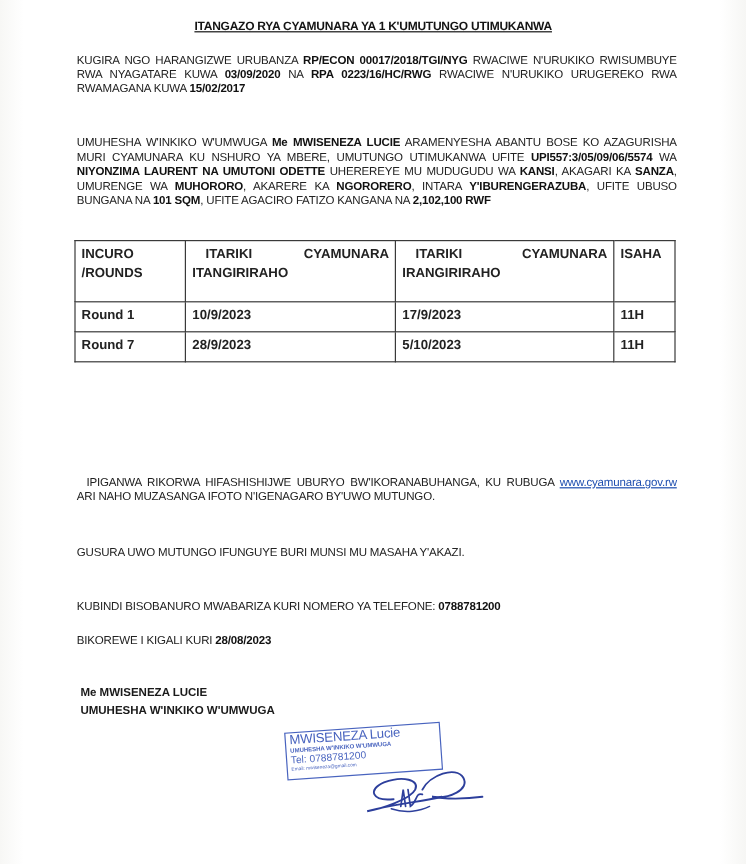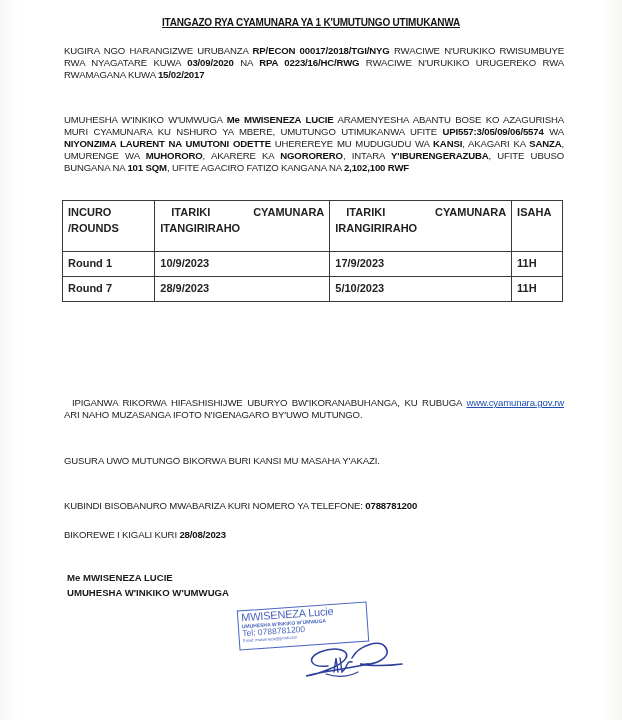--- a/index.html
+++ b/index.html
@@ -172,21 +172,21 @@
         <td>11H</td>
       </tr>
     </tbody>
   </table>
 
   <div class="para para3">
     <span class="first">IPIGANWA RIKORWA HIFASHISHIJWE UBURYO BW'IKORANABUHANGA, KU RUBUGA </span><span class="link">www.cyamunara.gov.rw</span><span> ARI NAHO MUZASANGA IFOTO N'IGENAGARO BY'UWO MUTUNGO.</span>
   </div>
 
 
-  <div class="para para5">GUSURA UWO MUTUNGO BIKORWA BURI KANSI MU MASAHA Y'AKAZI.</div>
+  <div class="para para5">GUSURA UWO MUTUNGO IFUNGUYE BURI MUNSI MU MASAHA Y'AKAZI.</div>
 
   <div class="para para6">
     <span>KUBINDI BISOBANURO MWABARIZA KURI NOMERO YA TELEFONE: </span><b>0788781200</b>
   </div>
 
   <div class="para para7">
     <span>BIKOREWE I KIGALI KURI </span><b>28/08/2023</b>
   </div>
 
   <div class="sig-name">

